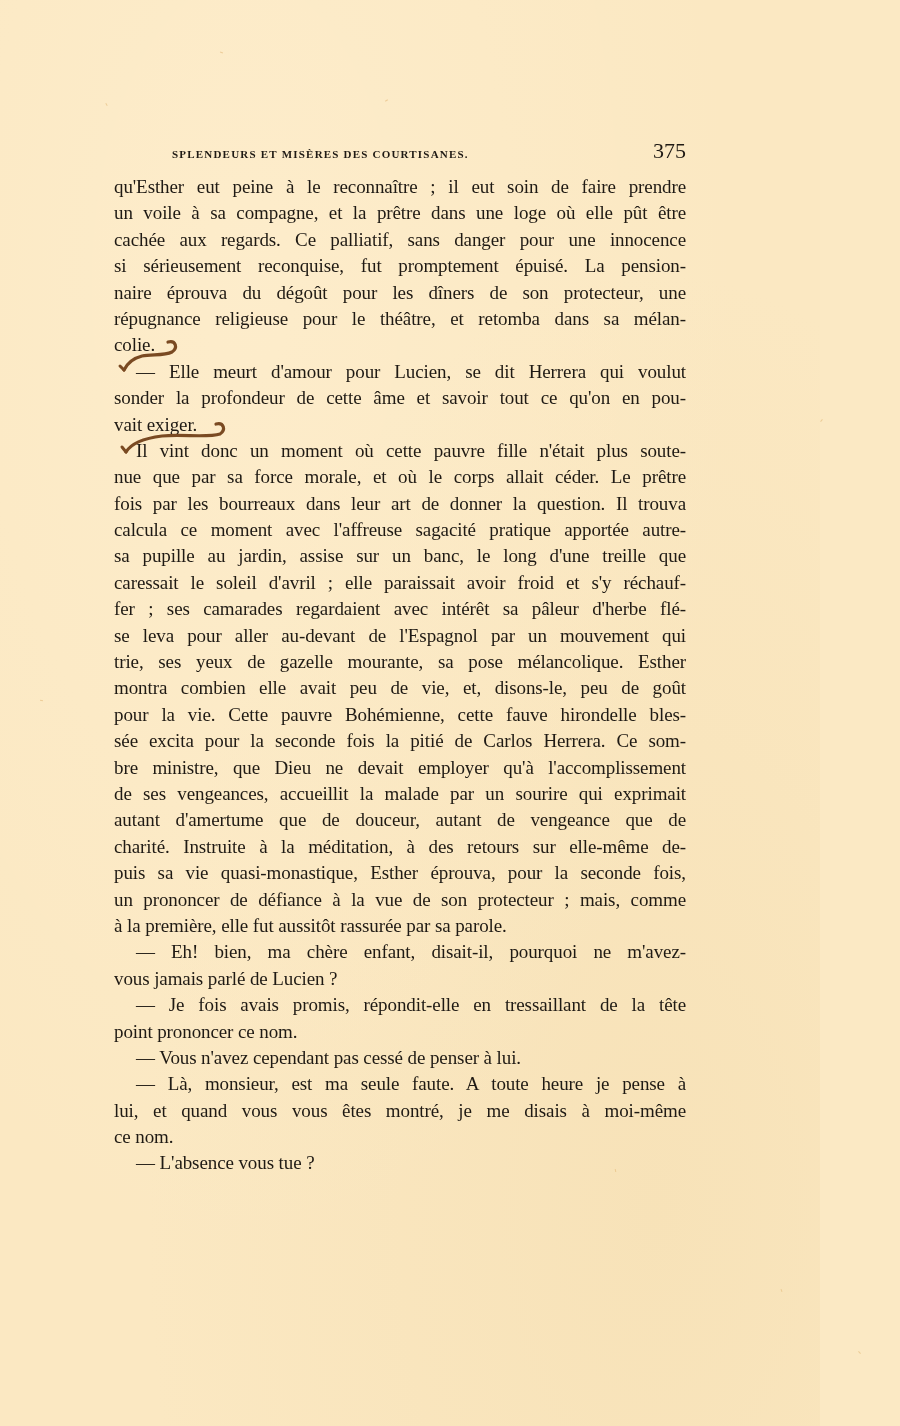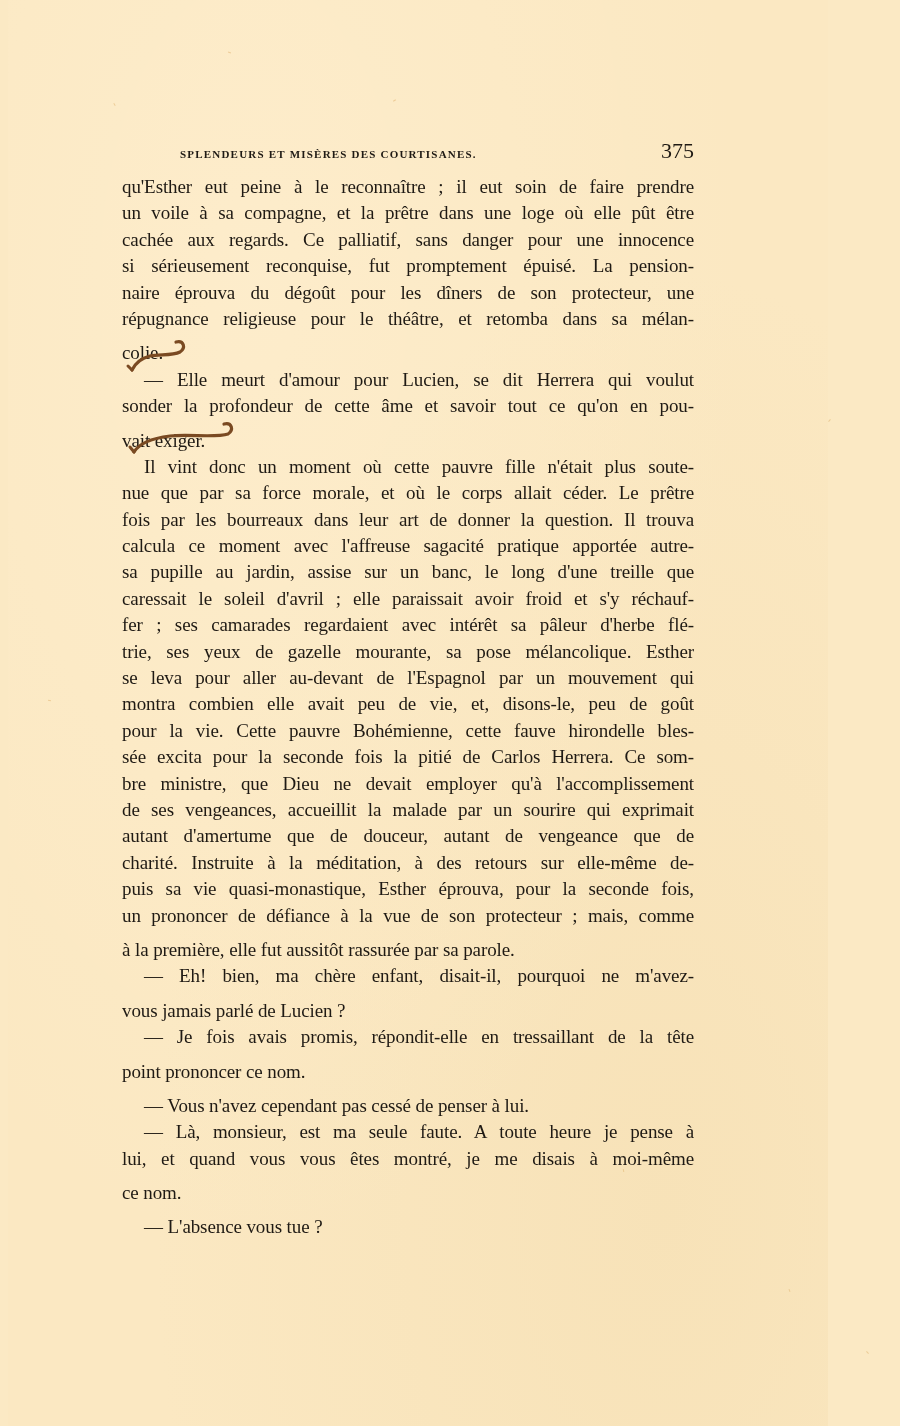--- a/index.html
+++ b/index.html
@@ -10,21 +10,21 @@
       width: 900px;
       height: 1426px;
       background: #fbe9c4;
       position: relative;
       overflow: hidden;
       font-family: "Liberation Serif", "DejaVu Serif", serif;
       color: #1f1a14;
     }
     .page {
       position: absolute;
-      left: 8px; top: 0;
+      left: 0; top: 0;
       width: 820px; height: 1426px;
       background:
         radial-gradient(ellipse at 30% 20%, rgba(255,240,210,0.55), rgba(255,240,210,0) 60%),
         radial-gradient(ellipse at 80% 85%, rgba(240,215,165,0.35), rgba(240,215,165,0) 55%),
         #fbe8c2;
     }
     .running-head {
       position: absolute;
       top: 140px;
       left: 172px;
@@ -61,21 +61,20 @@
     }
     .line {
       display: block;
       height: 26.4px;
       white-space: nowrap;
       text-align: justify;
       text-align-last: justify;
     }
     .line.last {
       text-align-last: left;
-      margin-top: 8px;
     }
     .line.indent {
       padding-left: 22px;
     }
     .pen-mark {
       position: absolute;
       pointer-events: none;
     }
     .speck {
       position: absolute;
@@ -106,22 +105,22 @@
     <span class="line indent">— Elle meurt d'amour pour Lucien, se dit Herrera qui voulut</span>
     <span class="line">sonder la profondeur de cette âme et savoir tout ce qu'on en pou-</span>
     <span class="line last">vait exiger.</span>
     <span class="line indent">Il vint donc un moment où cette pauvre fille n'était plus soute-</span>
     <span class="line">nue que par sa force morale, et où le corps allait céder. Le prêtre</span>
     <span class="line">fois par les bourreaux dans leur art de donner la question. Il trouva</span>
     <span class="line">calcula ce moment avec l'affreuse sagacité pratique apportée autre-</span>
     <span class="line">sa pupille au jardin, assise sur un banc, le long d'une treille que</span>
     <span class="line">caressait le soleil d'avril ; elle paraissait avoir froid et s'y réchauf-</span>
     <span class="line">fer ; ses camarades regardaient avec intérêt sa pâleur d'herbe flé-</span>
+    <span class="line">se leva pour aller au-devant de l'Espagnol par un mouvement qui</span>
     <span class="line">trie, ses yeux de gazelle mourante, sa pose mélancolique. Esther</span>
-    <span class="line">se leva pour aller au-devant de l'Espagnol par un mouvement qui</span>
     <span class="line">montra combien elle avait peu de vie, et, disons-le, peu de goût</span>
     <span class="line">pour la vie. Cette pauvre Bohémienne, cette fauve hirondelle bles-</span>
     <span class="line">sée excita pour la seconde fois la pitié de Carlos Herrera. Ce som-</span>
     <span class="line">bre ministre, que Dieu ne devait employer qu'à l'accomplissement</span>
     <span class="line">de ses vengeances, accueillit la malade par un sourire qui exprimait</span>
     <span class="line">autant d'amertume que de douceur, autant de vengeance que de</span>
     <span class="line">charité. Instruite à la méditation, à des retours sur elle-même de-</span>
     <span class="line">puis sa vie quasi-monastique, Esther éprouva, pour la seconde fois,</span>
     <span class="line">un prononcer de défiance à la vue de son protecteur ; mais, comme</span>
     <span class="line last">à la première, elle fut aussitôt rassurée par sa parole.</span>

